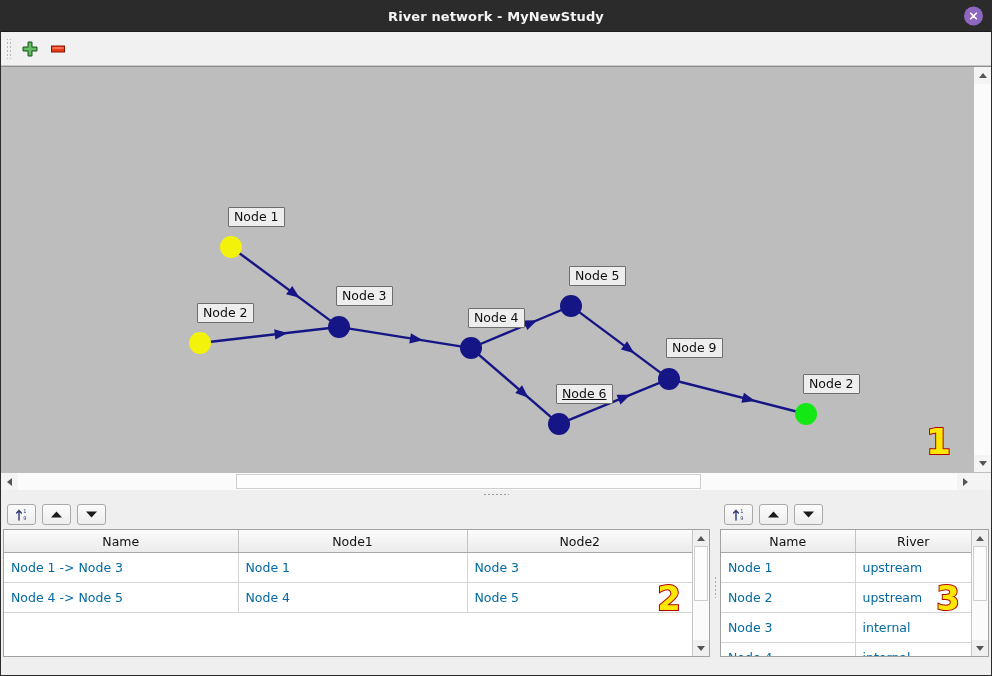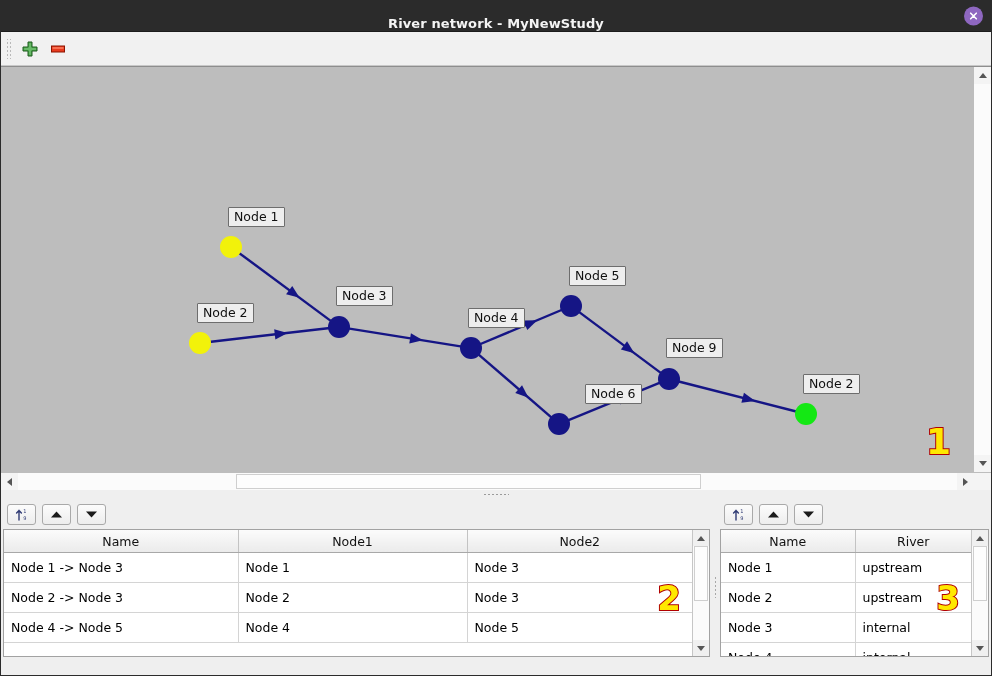--- a/index.html
+++ b/index.html
@@ -27,21 +27,21 @@
   }
 
   
   .titlebar {
     position: relative;
     height: 30px;
     background: #2b2b2b;
     color: #f2f2f2;
     flex: 0 0 30px;
     display: flex;
-    align-items: flex-end;
+    align-items: center;
     justify-content: center;
     border-bottom: 1px solid #1c1c1c;
   }
   .titlebar-text {
     font-size: 13px;
     font-weight: bold;
     letter-spacing: 0.1px;
     color: #f4f4f4;
   }
   .close-btn {
@@ -286,21 +286,21 @@
     color: #111;
     text-align: center;
     padding: 0;
   }
   table.grid th:last-child { border-right: none; }
   table.grid td {
     border-right: 1px solid #d4d4d4;
     border-bottom: 1px solid #d4d4d4;
     height: 29px;
     padding: 0 7px;
-    color: #000000;
+    color: #0369a1;
     background: #ffffff;
     overflow: hidden;
     white-space: nowrap;
   }
   table.grid td:last-child { border-right: none; }
 
   .table-vscroll {
     flex: 0 0 16px;
     width: 16px;
     background: #f4f4f4;
@@ -385,21 +385,21 @@
           <circle cx="570" cy="239" r="11" fill="#151585"></circle>
           <circle cx="558" cy="357" r="11" fill="#151585"></circle>
           <circle cx="668" cy="312" r="11" fill="#151585"></circle>
           <circle cx="805" cy="347" r="11" fill="#14e814"></circle>
         </svg>
       <div class="node-label" style="left: 227px; top: 140px;">Node 1</div>
         <div class="node-label" style="left: 196px; top: 236px;">Node 2</div>
         <div class="node-label" style="left: 335px; top: 219px;">Node 3</div>
         <div class="node-label" style="left: 467px; top: 241px;">Node 4</div>
         <div class="node-label" style="left: 568px; top: 199px;">Node 5</div>
-        <div class="node-label" style="left: 584px; top: 317px;">Node 6</div>
+        <div class="node-label" style="left: 555px; top: 317px; text-decoration: underline;">Node 6</div>
         <div class="node-label" style="left: 665px; top: 271px;">Node 9</div>
         <div class="node-label" style="left: 802px; top: 307px;">Node 2</div>
         <div class="overlay-num" id="overlay-1">1</div>
     </div>
 
     <div class="vscroll">
       <div class="sb-btn">
           <div class="tri tri-up"></div>
         </div>
       <div class="sb-track"></div>
@@ -461,25 +461,20 @@
                 <tr>
                   <th>Name</th>
                   <th>Node1</th>
                   <th>Node2</th>
                 </tr>
               </thead>
             <tbody>
                 <tr>
                   <td>Node 1 -&gt; Node 3</td>
                   <td>Node 1</td>
-                  <td>Node 3</td>
-                </tr>
-                <tr>
-                  <td>Node 2 -&gt; Node 3</td>
-                  <td>Node 2</td>
                   <td>Node 3</td>
                 </tr>
                 <tr>
                   <td>Node 4 -&gt; Node 5</td>
                   <td>Node 4</td>
                   <td>Node 5</td>
                 </tr>
               </tbody>
           </table>
         </div>

